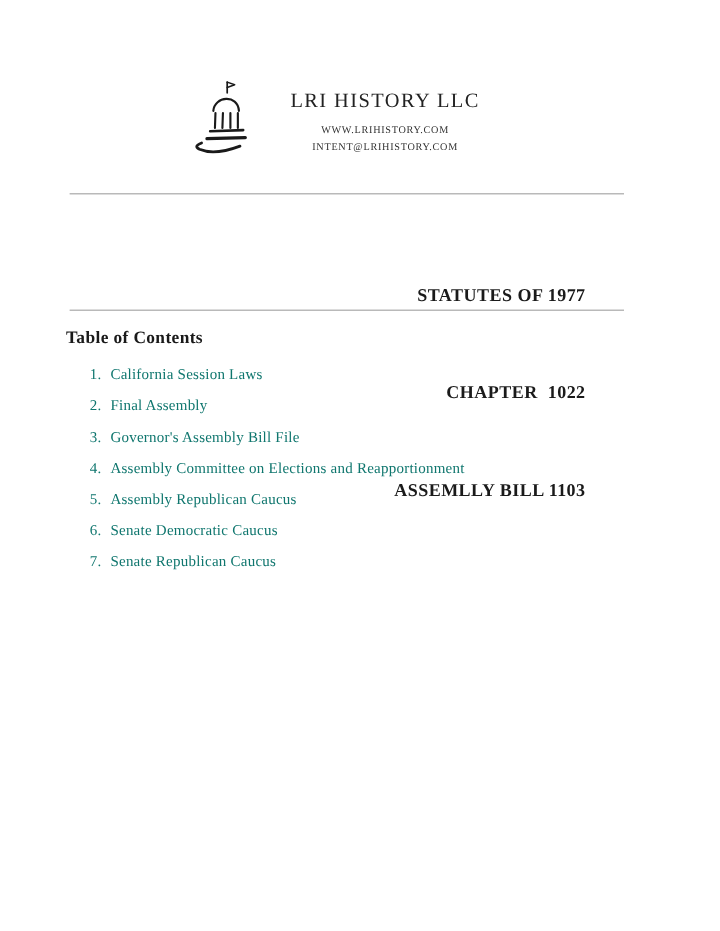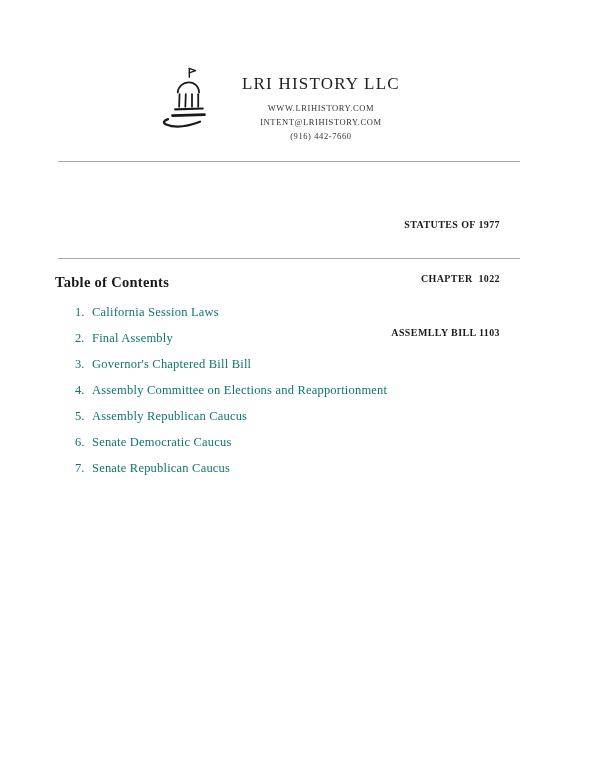--- a/index.html
+++ b/index.html
@@ -56,24 +56,24 @@
     left: 58px;
     right: 80px;
   }
   .rule-top { top: 161px; }
   .rule-mid { top: 258px; }
 
   
   .statute-block {
     position: absolute;
     top: 180px;
-    right: 100px;
+    right: 112px;
     text-align: right;
     font-weight: bold;
-    font-size: 10px;
+    font-size: 15px;
     letter-spacing: 0.4px;
     line-height: 1.8;
     color: #1a1a1a;
     white-space: pre;
   }
 
   
   .toc {
     position: absolute;
     top: 274px;
@@ -121,40 +121,39 @@
         <path d="M30 51 L61 50" stroke-width="2.4"></path>
         <path d="M27 58 L63 57" stroke-width="3"></path>
 
         <path d="M58 65 Q34 74 20 68 Q14 65 22 62" stroke-width="2.6"></path>
       </svg>
     </div>
     <div class="company-block">
       <div class="company-name">LRI HISTORY LLC</div>
       <div class="contact-line">WWW.LRIHISTORY.COM</div>
       <div class="contact-line">INTENT@LRIHISTORY.COM</div>
-      <div class="contact-line">(916) 442-7660</div>
     </div>
   </div>
 
   <hr class="rule rule-top">
 
   <div class="statute-block">
     <div>STATUTES OF 1977</div>
     <div>CHAPTER  1022</div>
     <div>ASSEMLLY BILL 1103</div>
   </div>
 
   <hr class="rule rule-mid">
 
   <div class="toc">
     <h2 class="toc-title">Table of Contents</h2>
     <ol class="toc-list">
       <li>California Session Laws</li>
       <li>Final Assembly</li>
-      <li>Governor's Chaptered Bill Bill</li>
+      <li>Governor's Assembly Bill File</li>
       <li>Assembly Committee on Elections and Reapportionment</li>
       <li>Assembly Republican Caucus</li>
       <li>Senate Democratic Caucus</li>
       <li>Senate Republican Caucus</li>
     </ol>
   </div>
 
 </div>
 
 </body></html>

